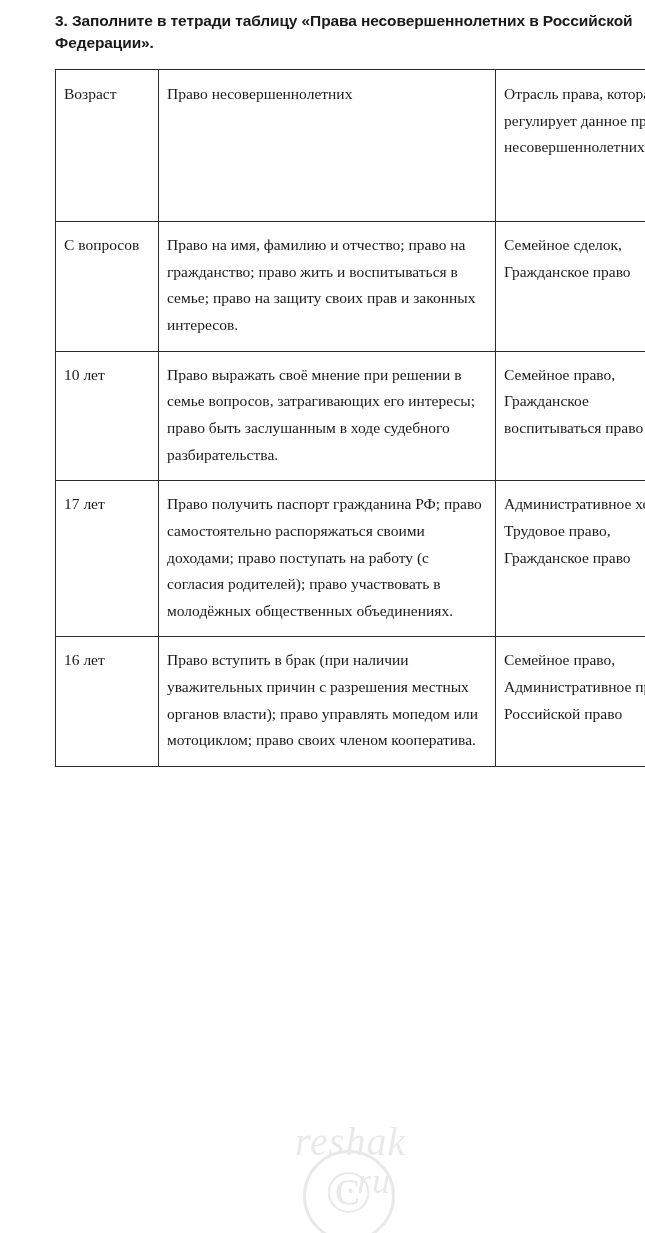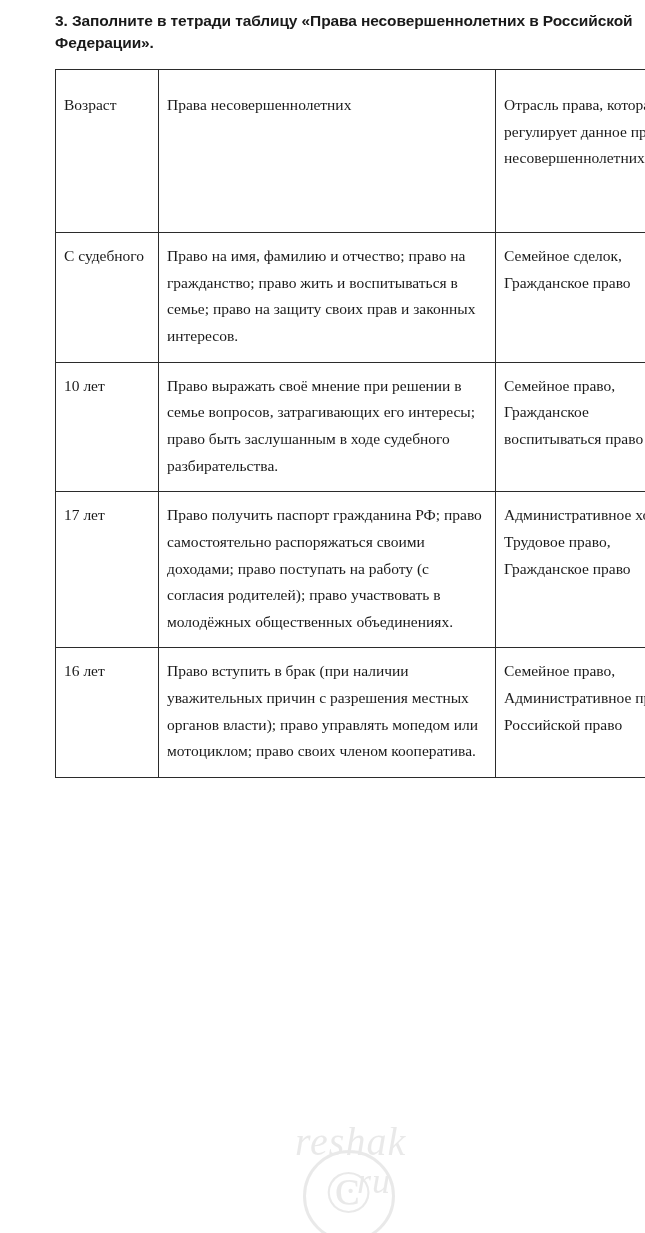--- a/index.html
+++ b/index.html
@@ -47,21 +47,21 @@
   }
   col.c-age { width: 103px; }
   col.c-right { width: 337px; }
   col.c-branch { width: 193px; }
 
   .cell-text {
     display: block;
     white-space: pre-line;
   }
   tr.header-row td {
-    padding-top: 22px;
+    padding-top: 11px;
     padding-bottom: 10px;
   }
   tr.header-row td.age-head { height: 130px; }
 
   
   .watermark {
     position: absolute;
     left: 250px;
     top: 1108px;
     width: 230px;
@@ -121,30 +121,30 @@
       <col class="c-age">
       <col class="c-right">
       <col class="c-branch">
     </colgroup>
     <tbody>
       <tr class="header-row">
         <td class="age-head">
           <span class="cell-text">Возраст</span>
         </td>
         <td>
-          <span class="cell-text">Права несовершеннолетних</span>
+          <span class="cell-text">Право несовершеннолетних</span>
         </td>
         <td>
           <span class="cell-text">Отрасль права, которая регулирует данное право несовершеннолетних</span>
         </td>
       </tr>
 
       <tr>
         <td>
-          <span class="cell-text">С судебного</span>
+          <span class="cell-text">С вопросов</span>
         </td>
         <td>
           <span class="cell-text">Право на имя, фамилию и отчество; право на гражданство; право жить и воспитываться в семье; право на защиту своих прав и законных интересов.</span>
         </td>
         <td>
           <span class="cell-text">Семейное сделок, Гражданское право</span>
         </td>
       </tr>
 
 

